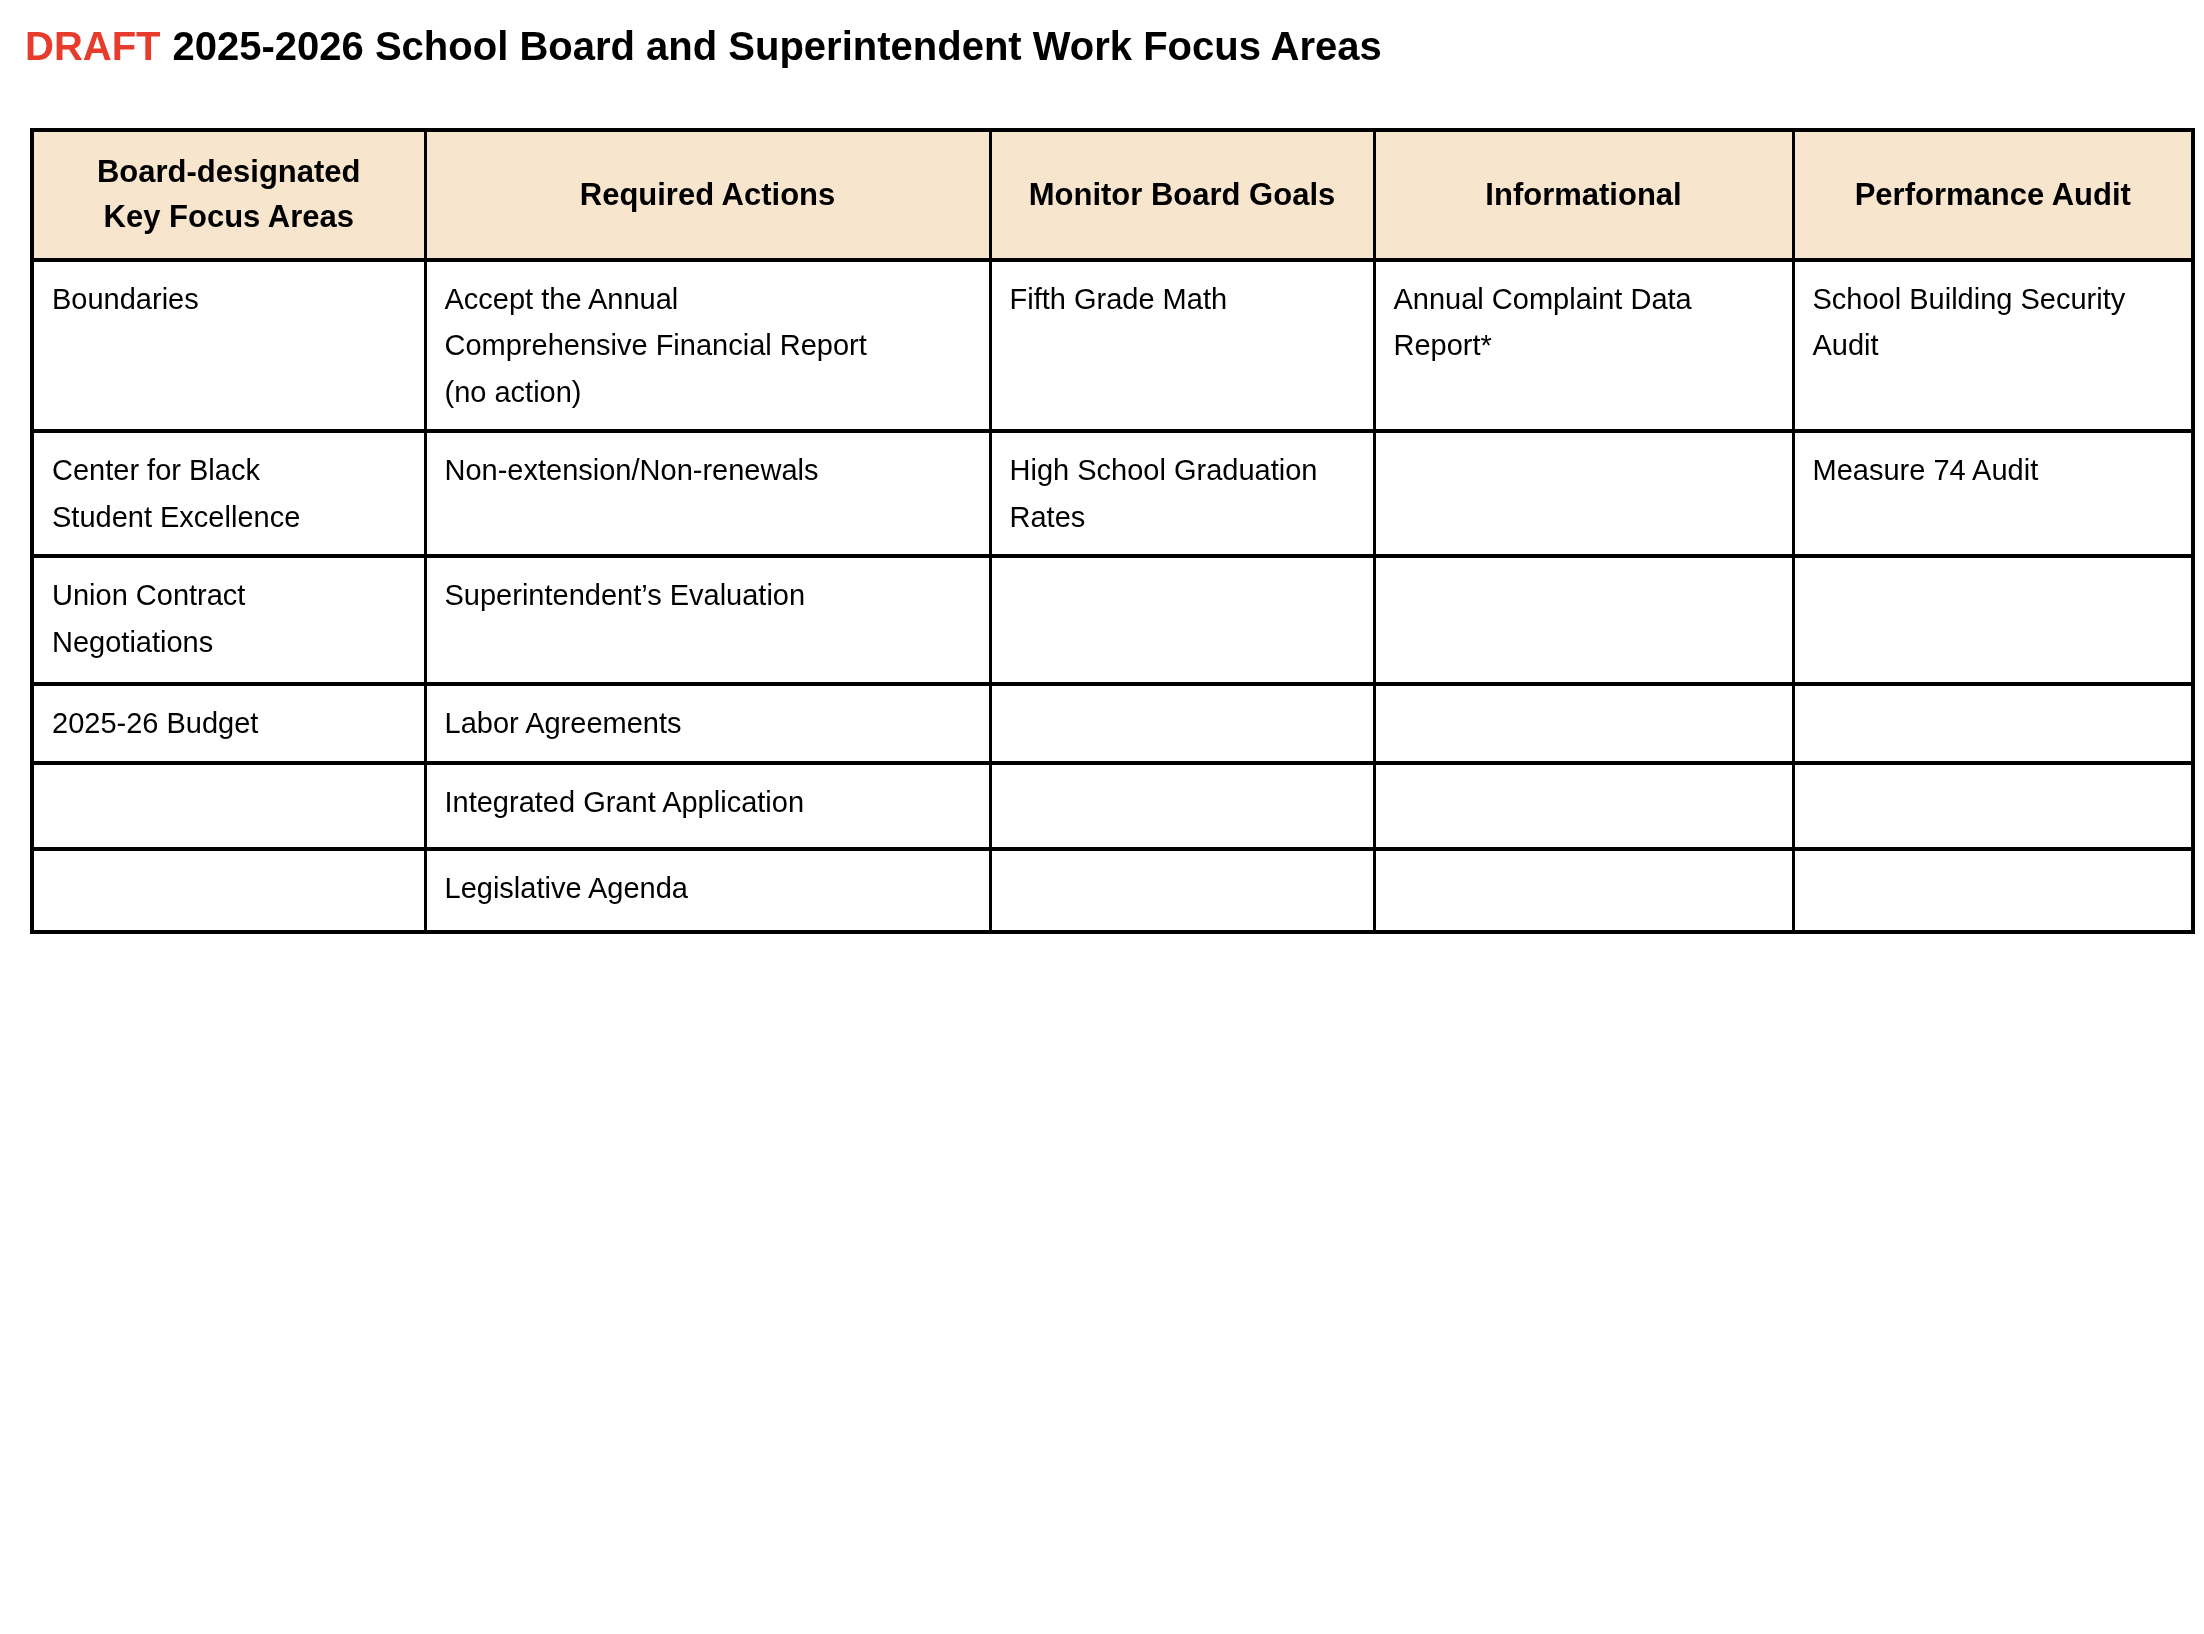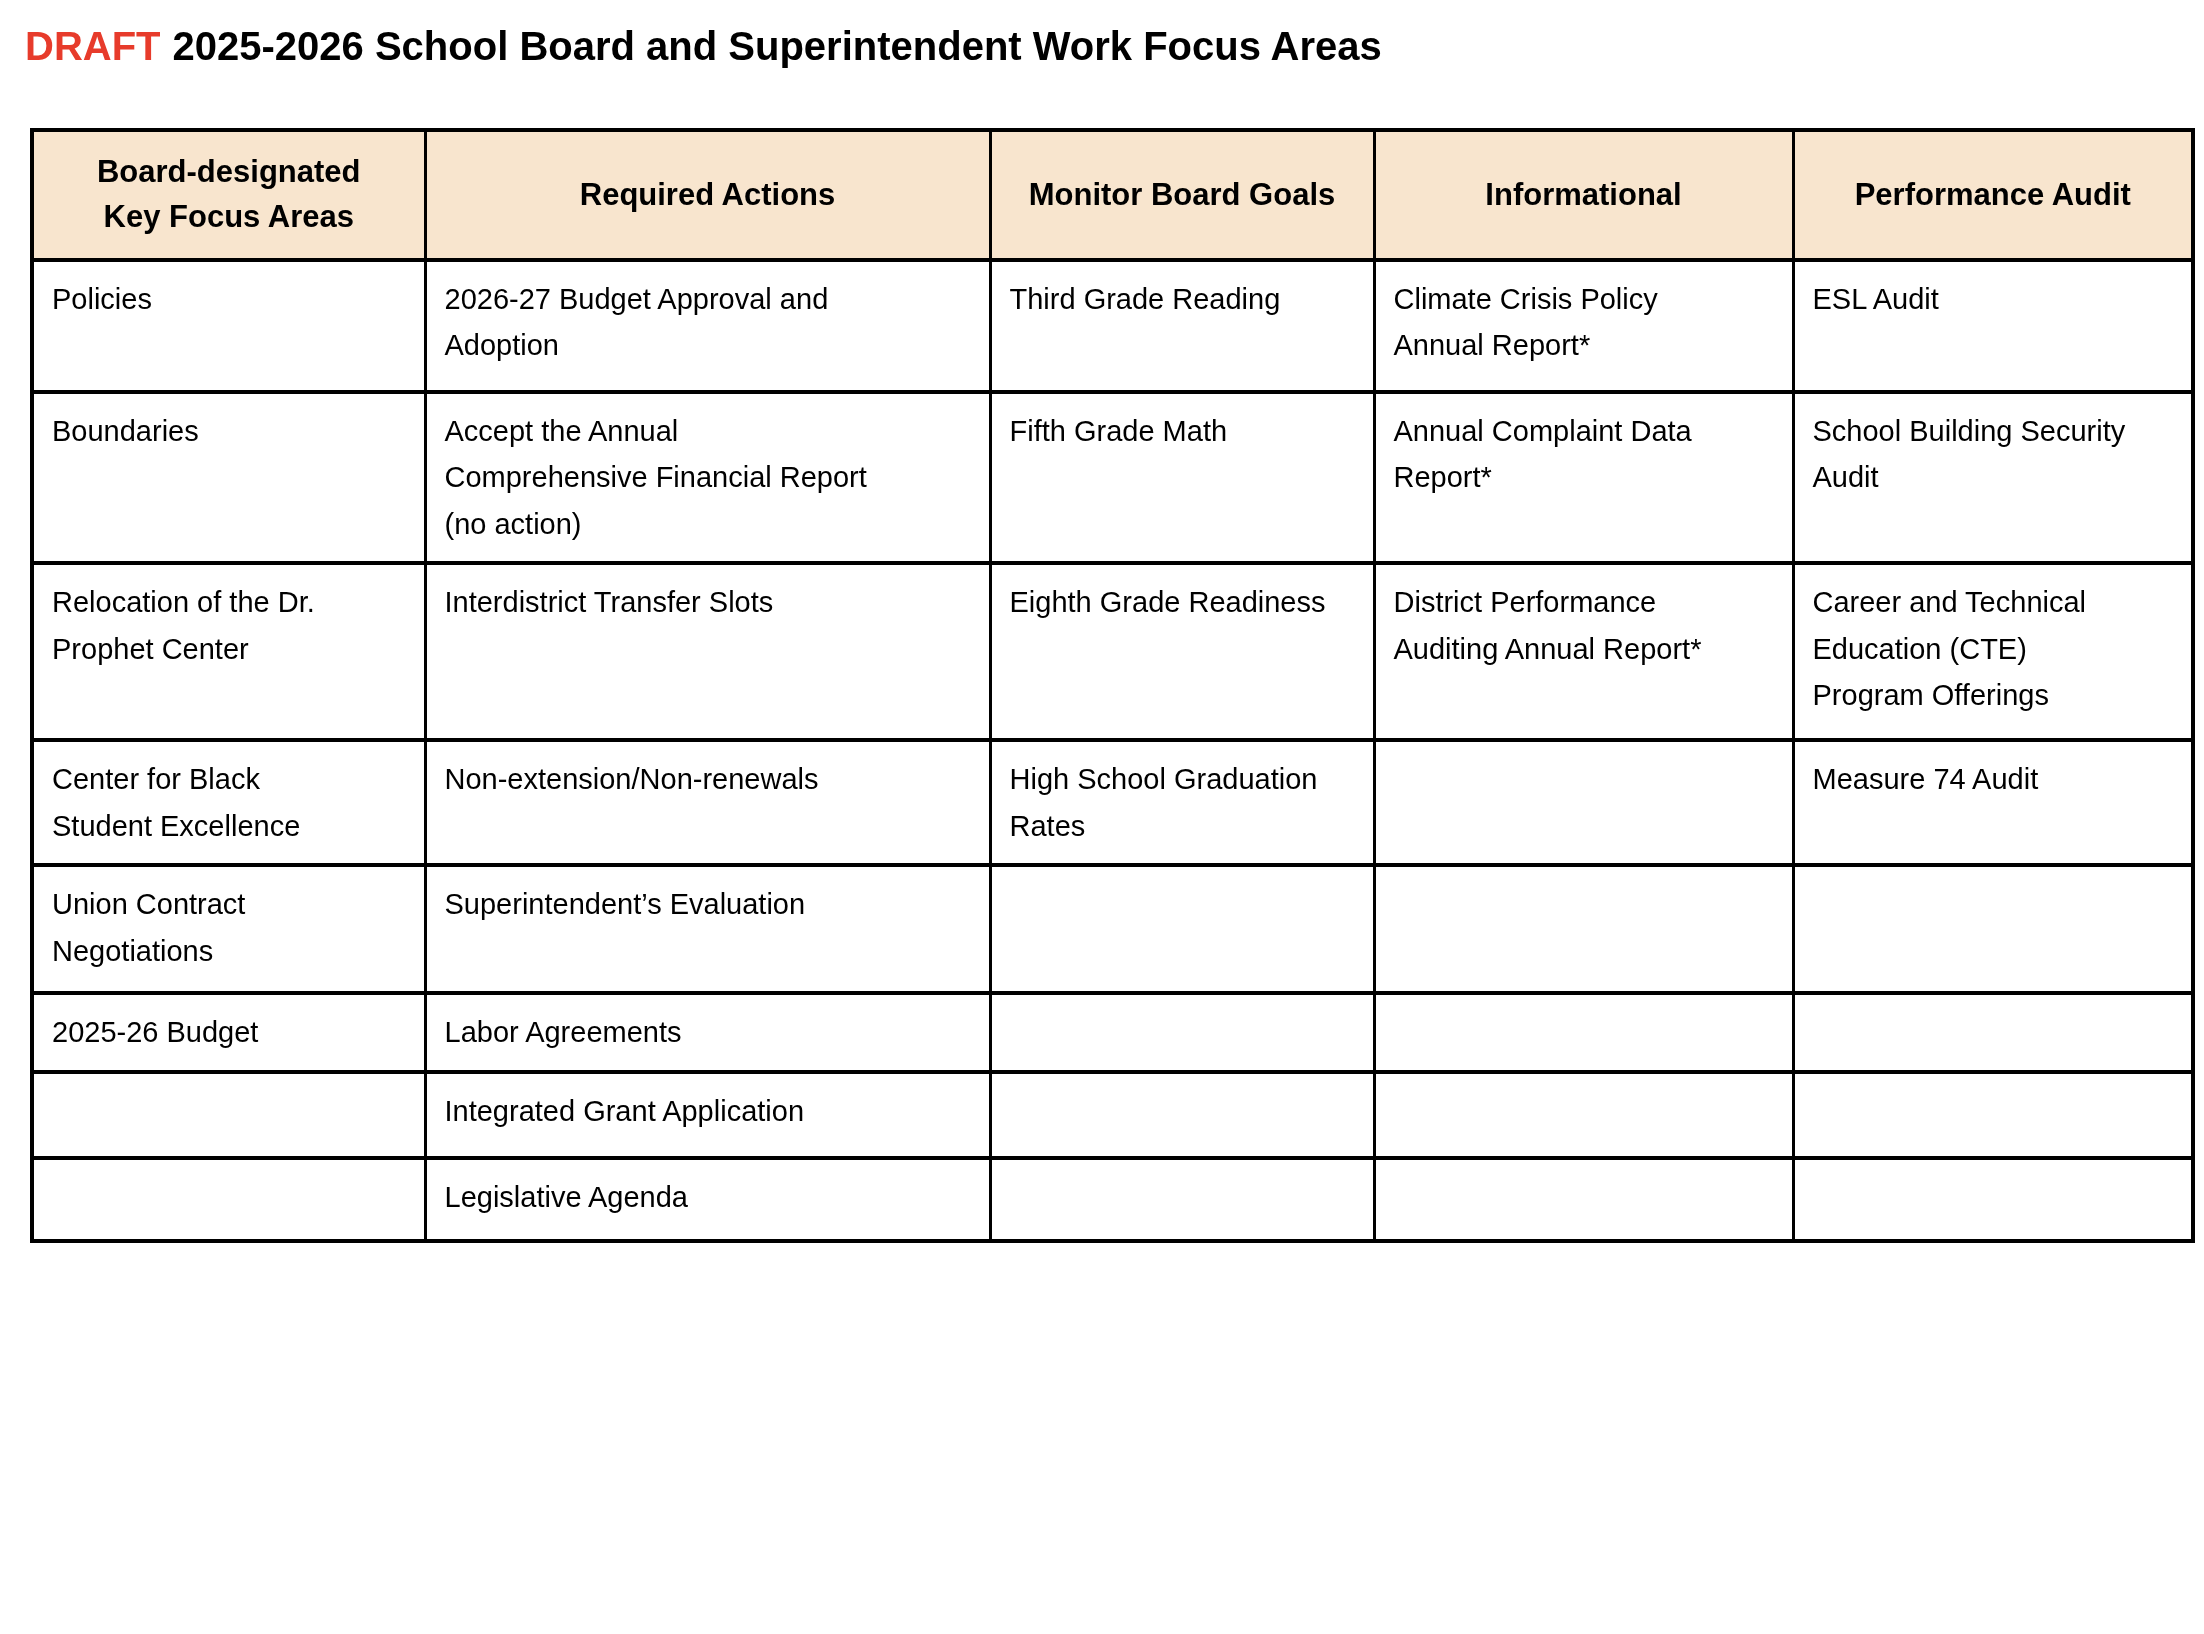--- a/index.html
+++ b/index.html
@@ -86,50 +86,30 @@
       <tr class="hrow">
         <th>Board-designated
 Key Focus Areas</th>
         <th>Required Actions</th>
         <th>Monitor Board Goals</th>
         <th>Informational</th>
         <th>Performance Audit</th>
       </tr>
     </thead>
     <tbody>
-      <tr class="r0">
-        <td>Policies</td>
-        <td>2026-27 Budget Approval and
-Adoption</td>
-        <td>Third Grade Reading</td>
-        <td>Climate Crisis Policy
-Annual Report*</td>
-        <td>ESL Audit</td>
-      </tr>
       <tr class="r1">
         <td>Boundaries</td>
         <td>Accept the Annual
 Comprehensive Financial Report
 (no action)</td>
         <td>Fifth Grade Math</td>
         <td>Annual Complaint Data
 Report*</td>
         <td>School Building Security
 Audit</td>
-      </tr>
-      <tr class="r2">
-        <td>Relocation of the Dr.
-Prophet Center</td>
-        <td>Interdistrict Transfer Slots</td>
-        <td>Eighth Grade Readiness</td>
-        <td>District Performance
-Auditing Annual Report*</td>
-        <td>Career and Technical
-Education (CTE)
-Program Offerings</td>
       </tr>
       <tr class="r3">
         <td>Center for Black
 Student Excellence</td>
         <td>Non-extension/Non-renewals</td>
         <td>High School Graduation
 Rates</td>
         <td></td>
         <td>Measure 74 Audit</td>
       </tr>

